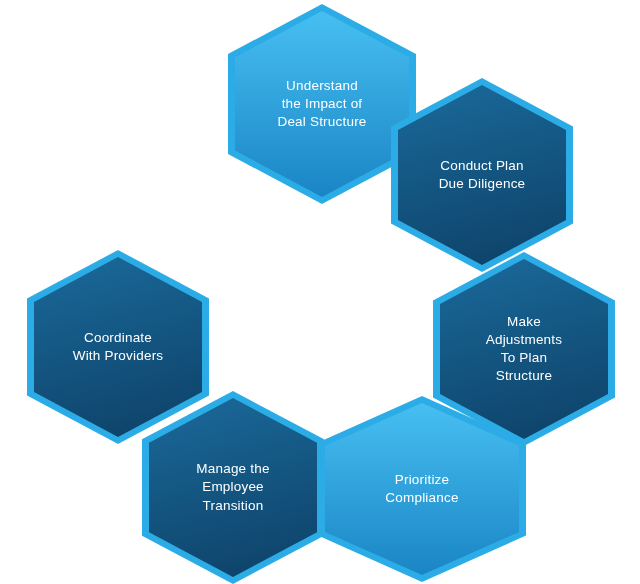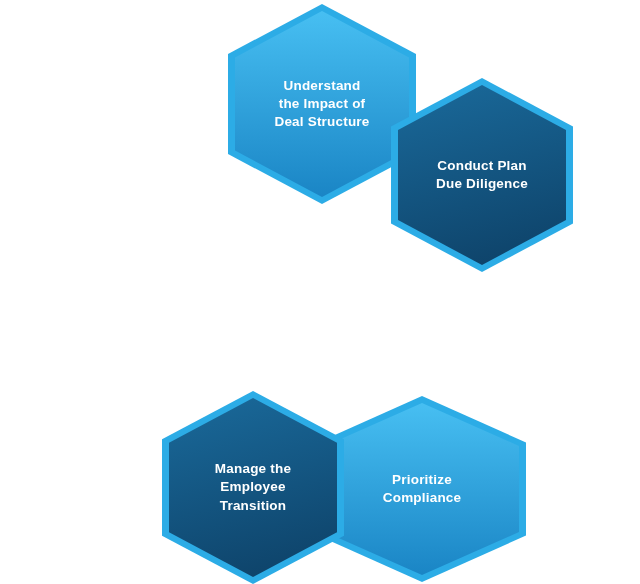--- a/index.html
+++ b/index.html
@@ -10,21 +10,20 @@
   .canvas {
     position: relative;
     width: 640px;
     height: 584px;
     background: var(--background, #ffffff);
     font-family: "Liberation Sans", sans-serif;
     overflow: hidden;
   }
   .hex {
     position: absolute;
-    font-weight: bold;
   }
   .hex-outer {
     position: absolute;
     inset: 0;
     clip-path: polygon(50% 0%, 100% 25%, 100% 75%, 50% 100%, 0% 75%, 0% 25%);
     background: var(--border, #2cace6);
   }
   .hex-inner {
     position: absolute;
     inset: 7px;
@@ -47,21 +46,21 @@
     font-size: 13.5px;
     line-height: 1.35;
     white-space: pre-line;
     letter-spacing: 0.2px;
   }
   
   .hex-0 { left: 228px; top: 4px;   width: 188px; height: 200px; }
   .hex-1 { left: 391px; top: 78px;  width: 182px; height: 194px; }
   .hex-2 { left: 433px; top: 252px; width: 182px; height: 194px; }
   .hex-3 { left: 318px; top: 396px; width: 208px; height: 186px; }
-  .hex-4 { left: 142px; top: 391px; width: 182px; height: 193px; margin-left: 20px; }
+  .hex-4 { left: 142px; top: 391px; width: 182px; height: 193px; }
   .hex-5 { left: 27px;  top: 250px; width: 182px; height: 194px; }
   .hex-6 { left: 72px;  top: 74px;  width: 182px; height: 194px; }
 </style>
 </head>
 <body>
 
 <div class="canvas">
 
   <div class="hex hex-0 light">
     <div class="hex-outer">
@@ -73,33 +72,49 @@
   </div>
 
   <div class="hex hex-1 dark">
     <div class="hex-outer">
       <div class="hex-inner"></div>
     </div>
     <div class="hex-label">Conduct Plan
 Due Diligence</div>
   </div>
 
+  <div class="hex hex-2 dark">
+    <div class="hex-outer">
+      <div class="hex-inner"></div>
+    </div>
+    <div class="hex-label">Make
+Adjustments
+To Plan
+Structure</div>
+  </div>
 
   <div class="hex hex-3 light">
     <div class="hex-outer">
       <div class="hex-inner"></div>
     </div>
     <div class="hex-label">Prioritize
 Compliance</div>
   </div>
 
   <div class="hex hex-4 dark">
     <div class="hex-outer">
       <div class="hex-inner"></div>
     </div>
     <div class="hex-label">Manage the
 Employee
 Transition</div>
   </div>
 
+  <div class="hex hex-5 dark">
+    <div class="hex-outer">
+      <div class="hex-inner"></div>
+    </div>
+    <div class="hex-label">Coordinate
+With Providers</div>
+  </div>
 
 
 </div>
 
 </body></html>

